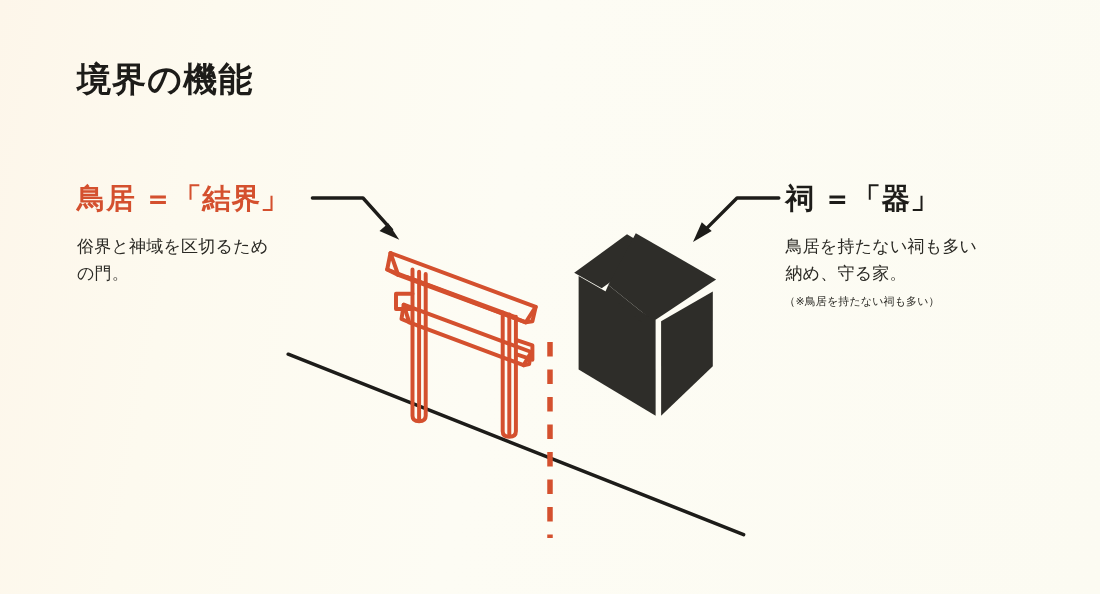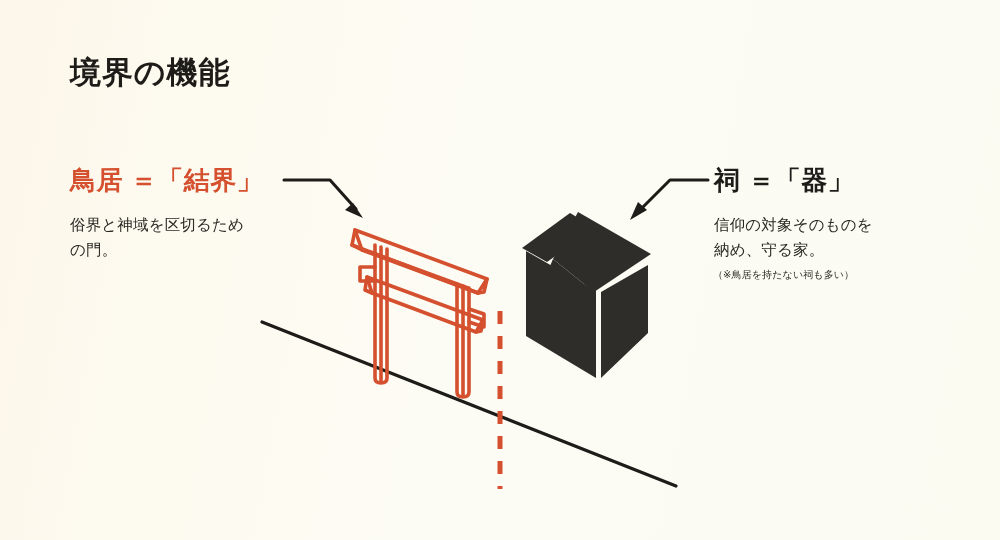--- a/index.html
+++ b/index.html
@@ -136,17 +136,17 @@
     </g>
   </svg>
 
   <div class="txt head-label" id="torii-heading">鳥居 ＝「結界」</div>
 
   <div class="txt" id="page-title">境界の機能</div>
   <div class="txt desc" id="torii-desc">俗界と神域を区切るため
 の門。</div>
 
   <div class="txt head-label" id="hokora-heading">祠 ＝「器」</div>
-  <div class="txt desc" id="hokora-desc">信仰の対象そのものを
+  <div class="txt desc" id="hokora-desc">鳥居を持たない祠も多い
 納め、守る家。</div>
   <div class="txt" id="hokora-note">（※鳥居を持たない祠も多い）</div>
 
 </div>
 
 </body></html>

